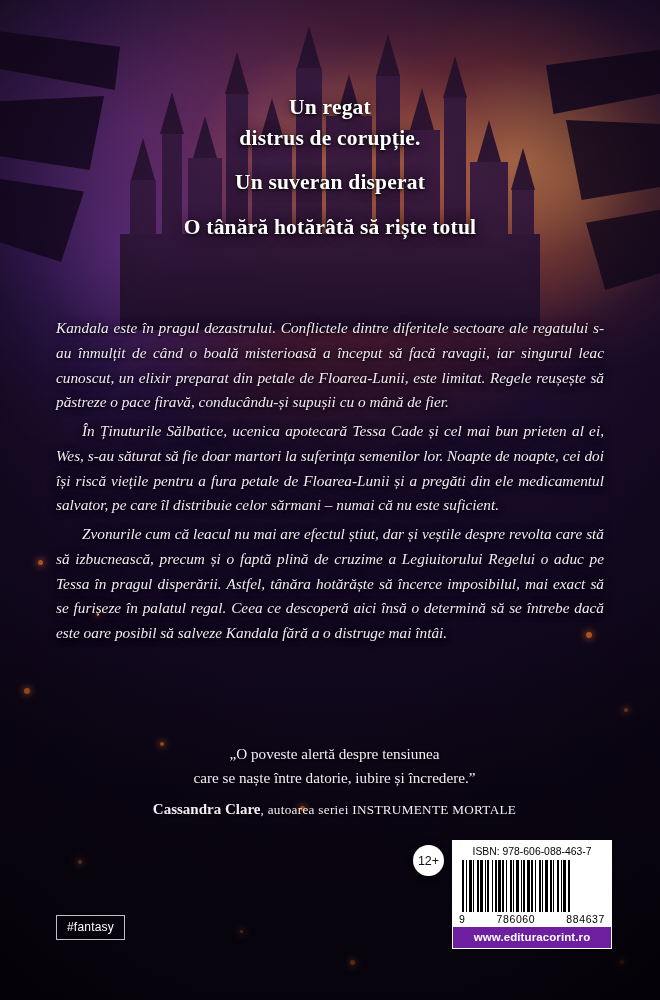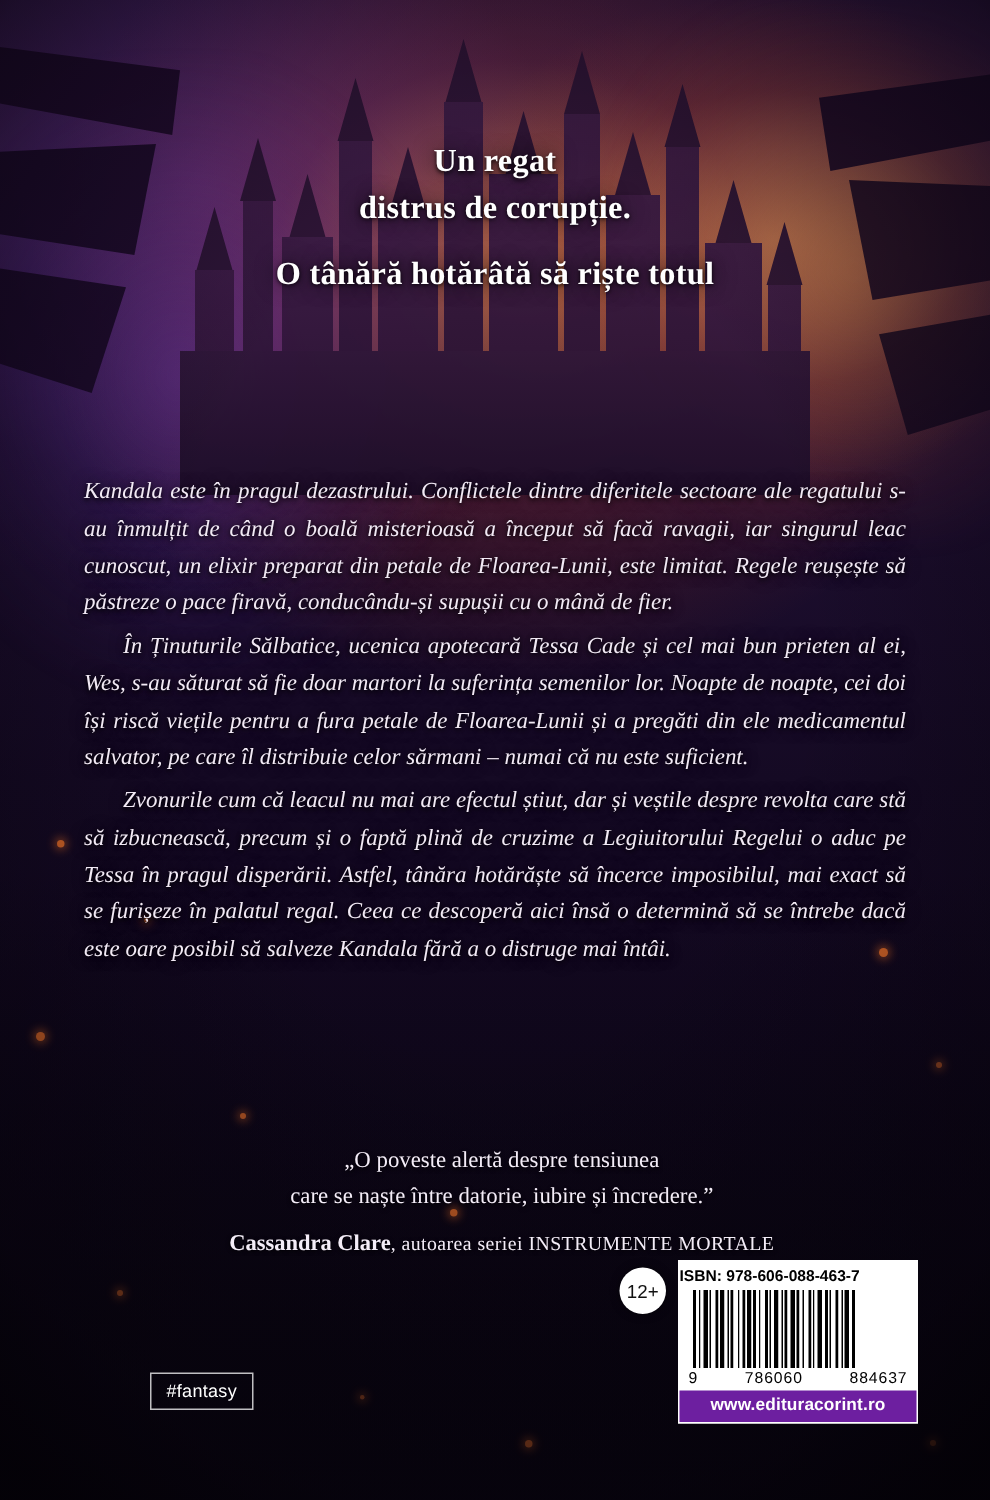--- a/index.html
+++ b/index.html
@@ -147,21 +147,20 @@
     position: absolute;
     left: 69px;
     right: 60px;
     top: 742px;
     text-align: center;
     color: #f4edf8;
     font-family: "Liberation Serif", serif;
     font-size: 15.2px;
     line-height: 1.58;
     text-shadow: 0 1px 3px rgba(0,0,0,0.95);
-    margin-top: 20px;
   }
   .quote .qline { display: block; }
   .quote .attrib {
     display: block;
     margin-top: 8px;
     font-size: 15px;
   }
   .quote .attrib .author { font-weight: 700; }
   .quote .attrib .series { font-size: 13.2px; letter-spacing: 0.3px; }
 
@@ -190,22 +189,23 @@
     left: 452px;
     top: 840px;
     width: 158px;
     background: #ffffff;
     padding: 4px 0 0 0;
     border: 1px solid #ffffff;
   }
   .isbn-text {
     font-family: "Liberation Sans", sans-serif;
     font-size: 10.4px;
-    font-weight: 700;
+    font-weight: 400;
     color: #000;
+    text-align: center;
     padding: 1px 0 3px 0;
   }
   .barcode {
     position: relative;
     height: 52px;
     margin: 0 9px;
     display: flex;
     align-items: flex-end;
     gap: 0px;
     overflow: hidden;
@@ -241,21 +241,20 @@
   .hashtag {
     position: absolute;
     left: 56px;
     top: 915px;
     border: 1px solid rgba(255,255,255,0.75);
     color: #ffffff;
     font-family: "Liberation Sans", sans-serif;
     font-size: 12px;
     padding: 4px 10px 5px 10px;
     letter-spacing: 0.2px;
-    margin-left: 44px;
   }
 </style>
 </head>
 <body>
 
 <div id="cover">
 
   <div class="bg-base"></div>
   <div class="bg-glow-left"></div>
   <div class="bg-glow-right"></div>
@@ -298,20 +297,21 @@
   <div class="ember" style="left:240px; top:930px; width:3px; height:3px; opacity:0.5;"></div>
   <div class="ember" style="left:620px; top:960px; width:4px; height:4px; opacity:0.55;"></div>
 
   <div class="bg-vignette"></div>
 
   <div class="content">
 
     <div class="tagline">
       <span class="l1">Un regat</span>
       <span class="l2">distrus de corupție.</span>
+      <span class="l3">Un suveran disperat</span>
       <span class="l5">O tânără hotărâtă să riște totul</span>
     </div>
 
     <div class="blurb">
       <p class="first">Kandala este în pragul dezastrului. Conflictele dintre diferitele sectoare ale regatului s-au înmulțit de când o boală misterioasă a început să facă ravagii, iar singurul leac cunoscut, un elixir preparat din petale de Floarea-Lunii, este limitat. Regele reușește să păstreze o pace firavă, conducându-și supușii cu o mână de fier.</p>
       <p>În Ținuturile Sălbatice, ucenica apotecară Tessa Cade și cel mai bun prieten al ei, Wes, s-au săturat să fie doar martori la suferința semenilor lor. Noapte de noapte, cei doi își riscă viețile pentru a fura petale de Floarea-Lunii și a pregăti din ele medicamentul salvator, pe care îl distribuie celor sărmani – numai că nu este suficient.</p>
       <p>Zvonurile cum că leacul nu mai are efectul știut, dar și veștile despre revolta care stă să izbucnească, precum și o faptă plină de cruzime a Legiuitorului Regelui o aduc pe Tessa în pragul disperării. Astfel, tânăra hotărăște să încerce imposibilul, mai exact să se furișeze în palatul regal. Ceea ce descoperă aici însă o determină să se întrebe dacă este oare posibil să salveze Kandala fără a o distruge mai întâi.</p>
     </div>
 
     <div class="quote">

